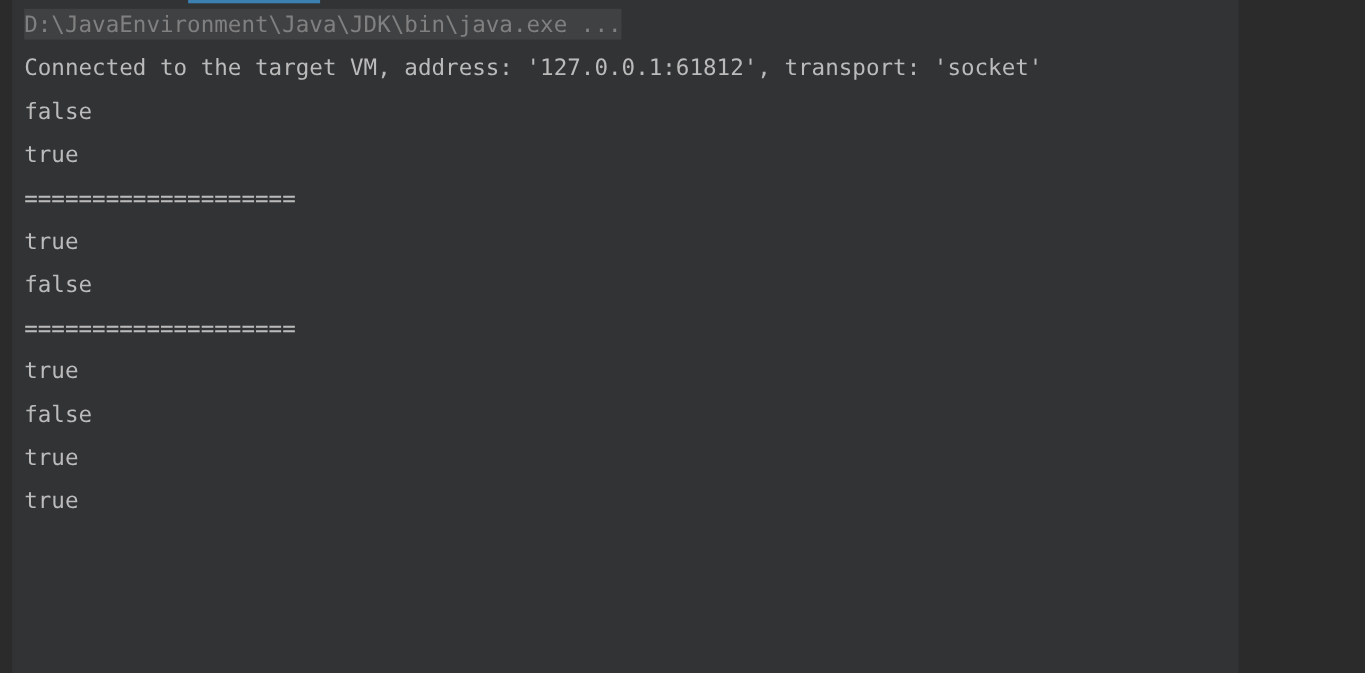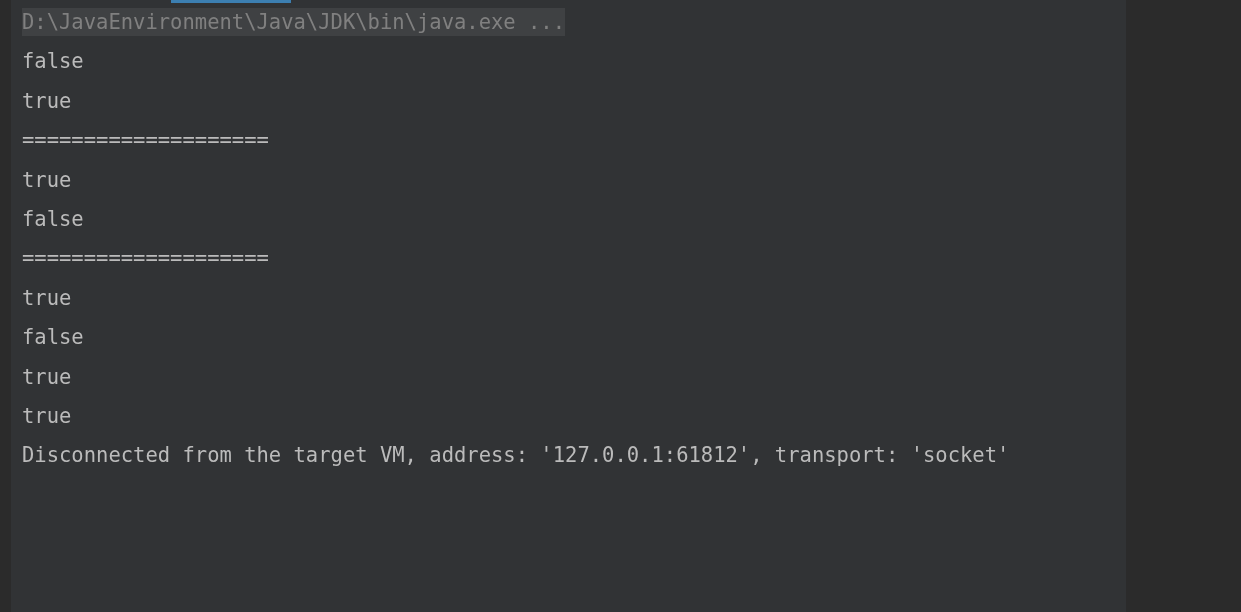--- a/index.html
+++ b/index.html
@@ -86,27 +86,27 @@
 <body>
 
 <div id="console-root">
 
   <div id="gutter"></div>
 
   <div id="top-indicator"></div>
 
   <div id="lines">
       <div class="line cmd"><span class="line-text">D:\JavaEnvironment\Java\JDK\bin\java.exe ...</span></div>
+      <div class="line"><span class="line-text">Connected to the target VM, address: '127.0.0.1:61812', transport: 'socket'</span></div>
       <div class="line"><span class="line-text">false</span></div>
       <div class="line"><span class="line-text">true</span></div>
       <div class="line"><span class="line-text">====================</span></div>
       <div class="line"><span class="line-text">true</span></div>
       <div class="line"><span class="line-text">false</span></div>
       <div class="line"><span class="line-text">====================</span></div>
       <div class="line"><span class="line-text">true</span></div>
       <div class="line"><span class="line-text">false</span></div>
       <div class="line"><span class="line-text">true</span></div>
       <div class="line"><span class="line-text">true</span></div>
-      <div class="line"><span class="line-text">Disconnected from the target VM, address: '127.0.0.1:61812', transport: 'socket'</span></div>
       <div class="line blank"><span class="line-text"></span></div>
     </div>
 
 </div>
 
 </body></html>

